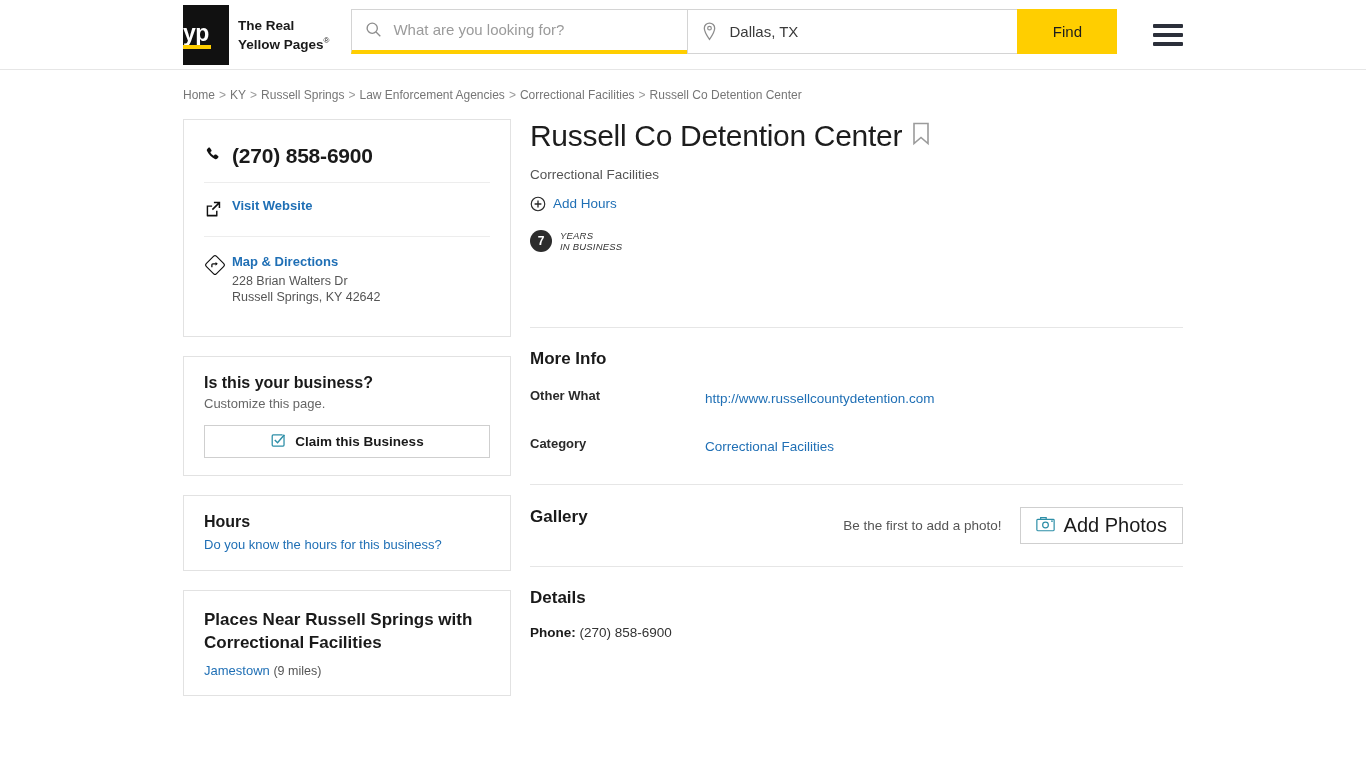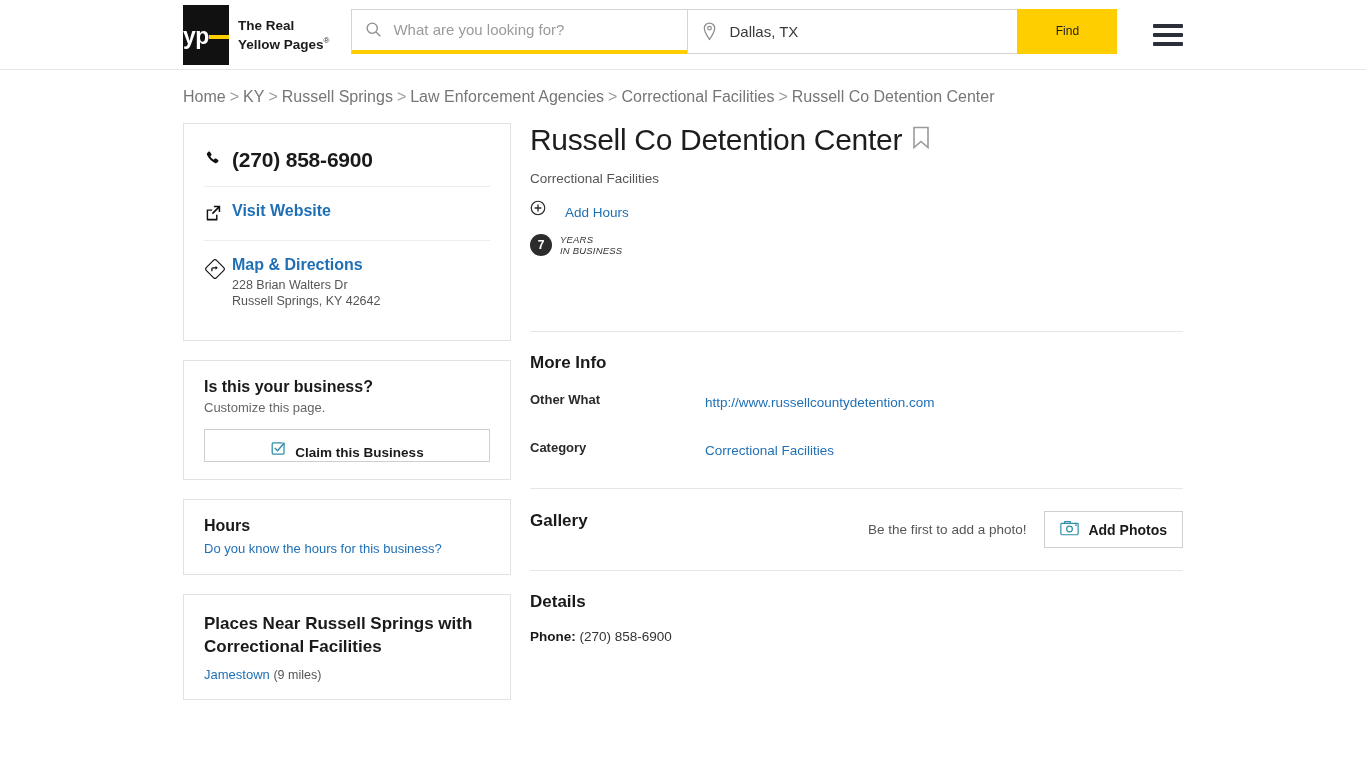--- a/index.html
+++ b/index.html
@@ -32,22 +32,22 @@
   .logo-wrap {
     display: flex;
     align-items: center;
     flex: 0 0 auto;
     cursor: pointer;
   }
   .logo-mark {
     width: 46px; height: 60px;
     background: #111111;
     display: flex;
-    flex-direction: row;
-    align-items: center;
+    flex-direction: column;
+    align-items: flex-start;
     justify-content: center;
     padding-top: 2px;
   }
   .logo-mark .yp {
     color: #ffffff;
     font-size: 23px;
     font-weight: bold;
     line-height: 20px;
     letter-spacing: -0.5px;
     font-family: "Liberation Sans", sans-serif;
@@ -105,21 +105,21 @@
     width: 22px; height: 22px;
     margin-right: 7px;
     flex: 0 0 auto;
     display: flex; align-items: center; justify-content: center;
   }
   .find-btn {
     width: 100px;
     background: #ffce00;
     border: none;
     color: #1d1d1d;
-    font-size: 12px;
+    font-size: 15px;
     font-family: "Liberation Sans", sans-serif;
     cursor: pointer;
     height: 45px;
   }
   .hamburger {
     margin-left: 28px;
     width: 30px;
     flex: 0 0 auto;
     cursor: pointer;
     display: flex; flex-direction: column; gap: 5px;
@@ -129,21 +129,21 @@
     height: 4px;
     background: #2b2f3a;
     border-radius: 1px;
   }
 
   
   .crumb-row {
     width: 1000px;
     margin: 0 auto;
     padding-top: 18px;
-    font-size: 16px;
+    font-size: 12px;
     color: #767676;
     white-space: nowrap;
   }
   .crumb-row a { color: #767676; text-decoration: none; cursor: pointer; }
   .crumb-sep { color: #9a9a9a; margin: 0 4px; }
 
   
   .page {
     width: 1000px;
     margin: 0 auto;
@@ -159,57 +159,57 @@
     background: #fff;
     margin-bottom: 19px;
     padding: 17px 20px;
   }
 
   
   .contact-row { display: flex; align-items: flex-start; padding: 7px 0 14px 0; }
   .contact-row + .contact-row { border-top: 1px solid #ededed; padding-top: 15px; }
   .contact-icon { width: 28px; flex: 0 0 28px; padding-top: 2px; }
   .phone-number { font-size: 21px; font-weight: bold; color: #1a1a1a; letter-spacing: -0.2px;}
-  .link-bold { font-size: 16px; font-weight: bold; color: #1f6fb5; text-decoration: none; cursor: pointer; }
+  .link-bold { font-size: 13px; font-weight: bold; color: #1f6fb5; text-decoration: none; cursor: pointer; }
   .addr { font-size: 12.5px; color: #555; line-height: 16px; margin-top: 3px; }
 
   .card h3 {
     margin: 0 0 4px 0;
     font-size: 16px;
     color: #1a1a1a;
   }
   .card h3.lg { font-size: 17px; line-height: 23px; margin-bottom: 9px;}
   .muted-sm { font-size: 13px; color: #666; margin: 0 0 14px 0; }
   .claim-btn {
     width: 100%;
     height: 33px;
     border: 1px solid #cfcfcf;
     background: #fff;
     font-size: 13.5px;
     font-weight: bold;
     color: #1a1a1a;
-    display: flex; align-items: flex-end; justify-content: center; gap: 8px;
+    display: flex; align-items: center; justify-content: center; gap: 8px;
     cursor: pointer;
     font-family: "Liberation Sans", sans-serif;
   }
   .link-sm { font-size: 13px; color: #1f6fb5; text-decoration: none; cursor: pointer; }
   .near-item { font-size: 13px; margin-top: 2px; }
   .near-item .dist { color: #555; font-size: 12.5px;}
 
   
   .biz-title-row { display: flex; align-items: center; gap: 10px; }
   .biz-title {
     font-size: 30px;
     font-weight: normal;
     color: #1d1d1d;
     margin: 0;
     letter-spacing: -0.3px;
   }
   .biz-cat { font-size: 13.5px; color: #555; margin: 14px 0 0 0; }
-  .add-hours-row { display: flex; align-items: flex-end; gap: 19px; margin-top: 14px; }
+  .add-hours-row { display: flex; align-items: flex-start; gap: 7px; margin-top: 14px; }
   .add-hours-link { font-size: 13.5px; color: #1f6fb5; text-decoration: none; cursor: pointer; }
   .yib { display: flex; align-items: center; gap: 8px; margin-top: 14px; }
   .yib-circle {
     width: 22px; height: 22px; border-radius: 50%;
     background: #2c2c2c; color: #fff;
     font-size: 12px; font-weight: bold;
     display: flex; align-items: center; justify-content: center;
   }
   .yib-text { font-size: 9.5px; color: #333; line-height: 11px; letter-spacing: .2px; font-style: italic;}
 
@@ -238,22 +238,22 @@
   .gallery-row {
     display: flex; align-items: flex-start; justify-content: space-between;
   }
   .gallery-right { display: flex; align-items: center; gap: 18px; }
   .be-first { font-size: 13.5px; color: #555; }
   .add-photos-btn {
     border: 1px solid #cfcfcf;
     background: #fff;
     height: 37px;
     padding: 0 15px;
-    font-size: 14px;
-    font-weight: bold;
+    font-size: 20px;
+    font-weight: normal;
     color: #1a1a1a;
     display: flex; align-items: center; gap: 9px;
     cursor: pointer;
     font-family: "Liberation Sans", sans-serif;
   }
   .details-line { font-size: 13.5px; color: #333; margin: 17px 0 0 0;}
   .details-line b { color: #1a1a1a; }
   .pad-sec { padding: 22px 0; }
 </style>
 </head>

